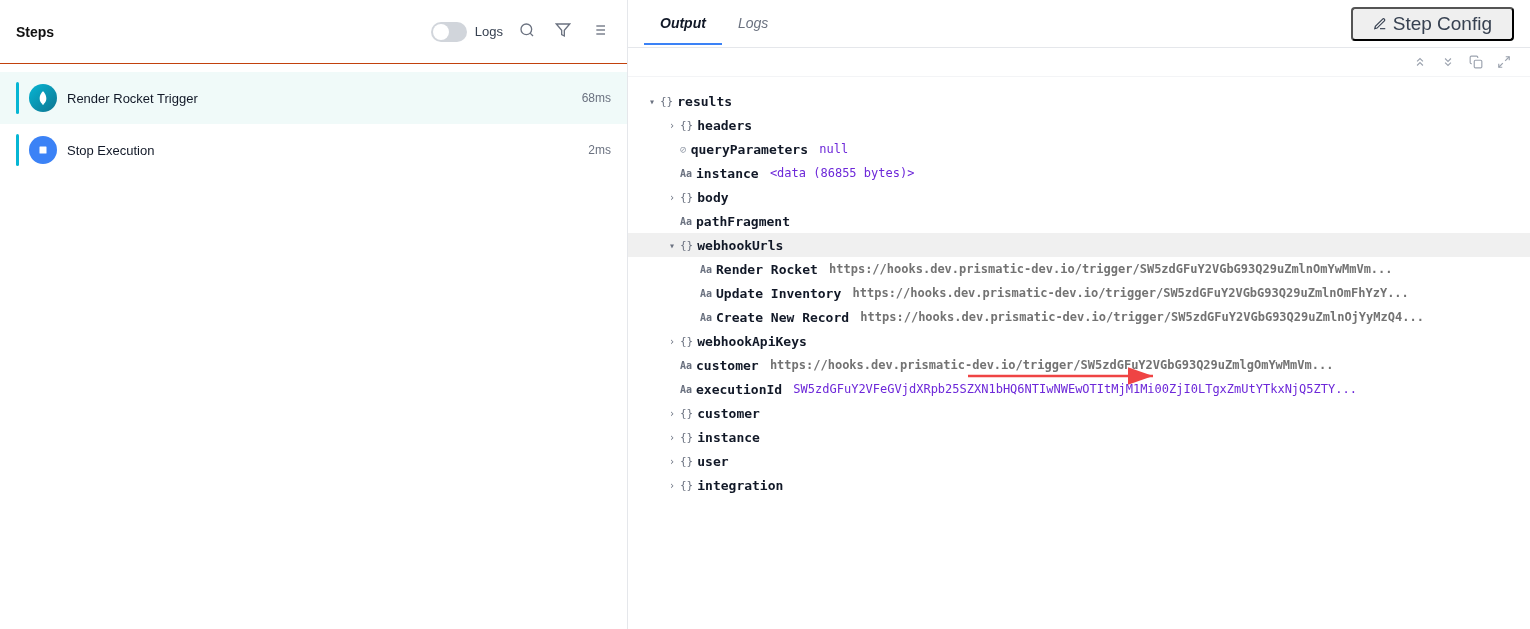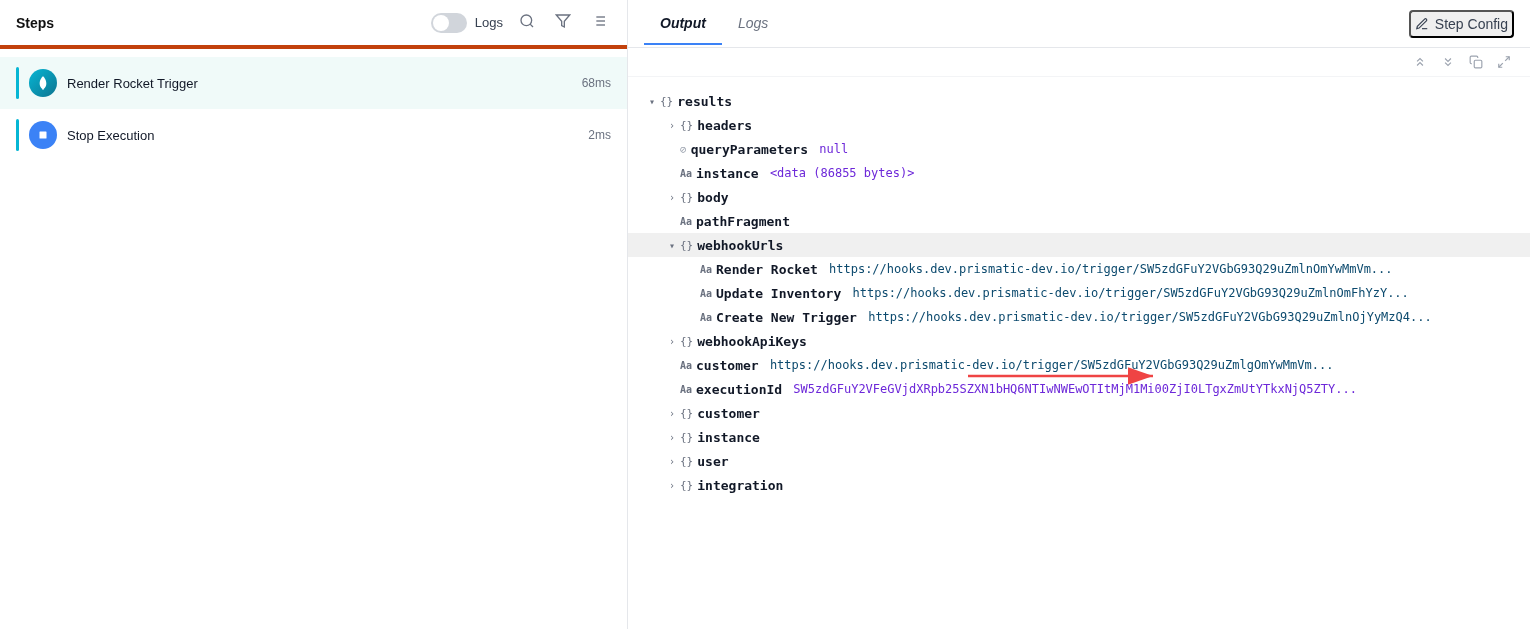--- a/index.html
+++ b/index.html
@@ -11,22 +11,22 @@
       border-right: 1px solid #e5e7eb;
       display: flex;
       flex-direction: column;
       flex-shrink: 0;
     }
 
     .left-header {
       display: flex;
       align-items: center;
       padding: 8px 16px;
-      border-bottom: 4px solid #c2410c;
-      height: 49px;
+      border-bottom: 1px solid #c2410c;
+      height: 64px;
       gap: 12px;
     }
 
     .left-title {
       font-weight: 600;
       font-size: 14px;
       color: #111;
       flex: 1;
     }
 
@@ -156,23 +156,23 @@
       display: flex;
       align-items: center;
       gap: 8px;
     }
 
     .step-config-btn {
       display: flex;
       align-items: center;
       gap: 6px;
       color: #374151;
-      font-size: 14px;
-      cursor: pointer;
-      padding: 4px 4px;
+      font-size: 19px;
+      cursor: pointer;
+      padding: 4px 20px;
       border-radius: 4px;
     }
 
     .output-area {
       flex: 1;
       overflow-y: auto;
       padding: 8px 0;
       position: relative;
     }
 
@@ -227,21 +227,22 @@
       color: #111827;
       margin-right: 4px;
     }
 
     .tree-value {
       color: #6d28d9;
       font-size: 12px;
     }
 
     .tree-value.url {
-      color: #0c4a6e;
+      color: #737373;
+      font-weight: bold;
     }
 
     
     .red-arrow {
       position: absolute;
       left: 340px;
       top: 284px;
       z-index: 10;
     }
 
@@ -438,21 +439,21 @@
         <span class="tree-toggle" style="visibility:hidden">›</span>
         <span class="tree-icon" style="font-weight:bold;color:#6b7280;font-size:10px">Aa</span>
         <span class="tree-key">Update Inventory</span>
         <span class="tree-value url">&nbsp;https://hooks.dev.prismatic-dev.io/trigger/SW5zdGFuY2VGbG93Q29uZmlnOmFhYzY...</span>
       </div>
 
       <div class="tree-row">
         <span class="tree-indent" style="width:40px"></span>
         <span class="tree-toggle" style="visibility:hidden">›</span>
         <span class="tree-icon" style="font-weight:bold;color:#6b7280;font-size:10px">Aa</span>
-        <span class="tree-key">Create New Trigger</span>
+        <span class="tree-key">Create New Record</span>
         <span class="tree-value url">&nbsp;https://hooks.dev.prismatic-dev.io/trigger/SW5zdGFuY2VGbG93Q29uZmlnOjYyMzQ4...</span>
       </div>
 
       <div class="tree-row">
         <span class="tree-indent" style="width:20px"></span>
         <span class="tree-toggle">›</span>
         <span class="tree-icon">{}</span>
         <span class="tree-key">webhookApiKeys</span>
       </div>
 

